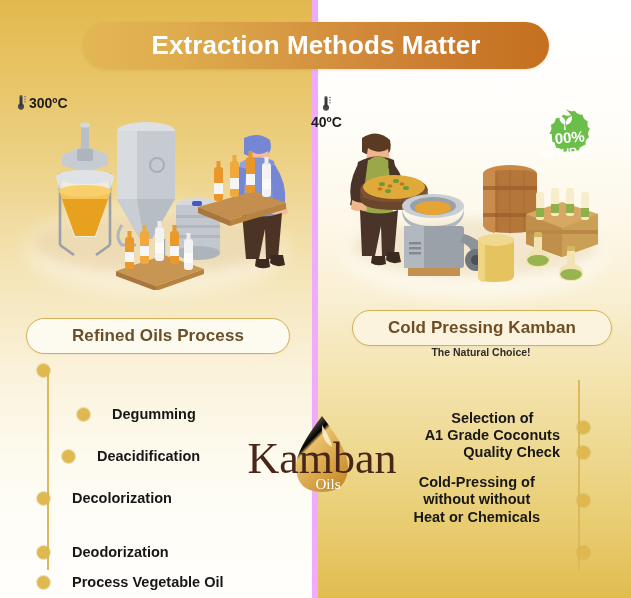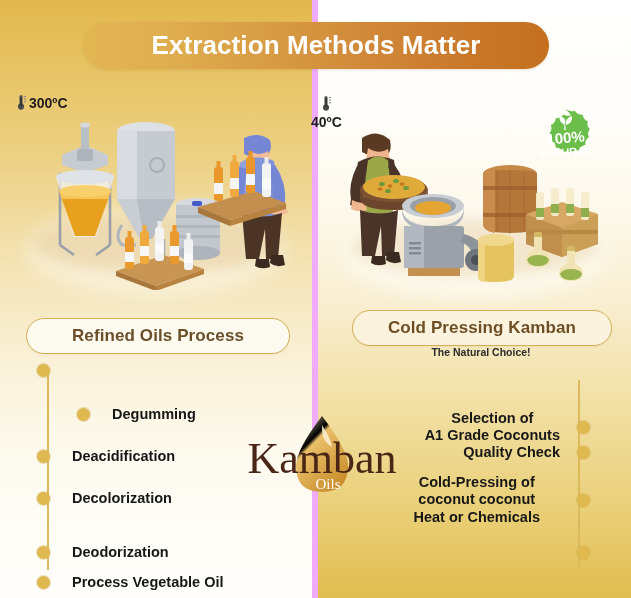--- a/index.html
+++ b/index.html
@@ -418,21 +418,21 @@
 
   <div id="list-left">
     <div class="track" id="track-left"></div>
   <div class="li li-left" style="top: 4px;">
         <div class="dot"></div>
       </div>
       <div class="li li-left" style="top: 46px; margin-left: 40px;">
         <div class="dot"></div>
         <div class="label">Degumming</div>
       </div>
-      <div class="li li-left" style="top: 88px;">
+      <div class="li li-left" style="top: 88px; margin-left: 25px;">
         <div class="dot"></div>
         <div class="label">Deacidification</div>
       </div>
       <div class="li li-left" style="top: 130px;">
         <div class="dot"></div>
         <div class="label">Decolorization</div>
       </div>
       <div class="li li-left" style="top: 172px; margin-top: 12px;">
         <div class="dot"></div>
         <div class="label">Deodorization</div>
@@ -454,21 +454,21 @@
       </div>
       <div class="li li-right" style="top: 74px;">
         <div class="label">
           <div>Quality Check</div>
         </div>
         <div class="dot"></div>
       </div>
       <div class="li li-right" style="top: 104px; gap: 20px;">
         <div class="label">
           <div>Cold-Pressing of</div>
-          <div>coconut coconut</div>
+          <div>without without</div>
           <div>Heat or Chemicals</div>
         </div>
         <div class="dot"></div>
       </div>
       <div class="li li-right" style="top: 176px;">
         <div class="dot"></div>
       </div>
     </div>
 
   <div id="logo">

